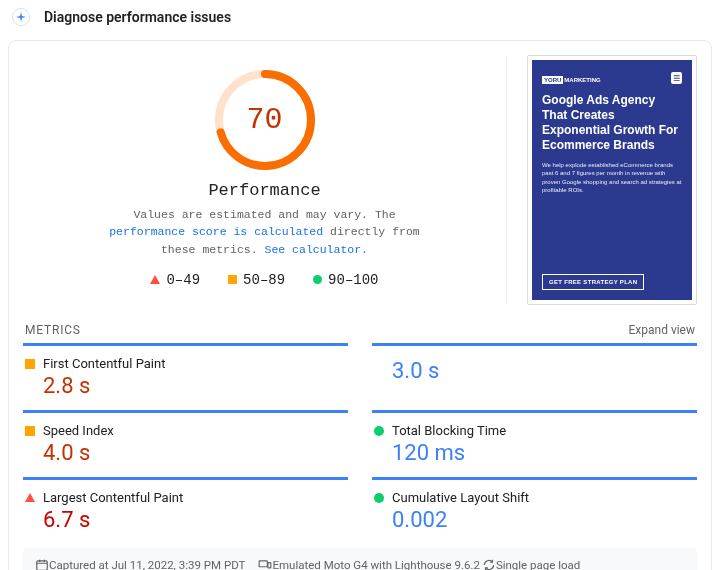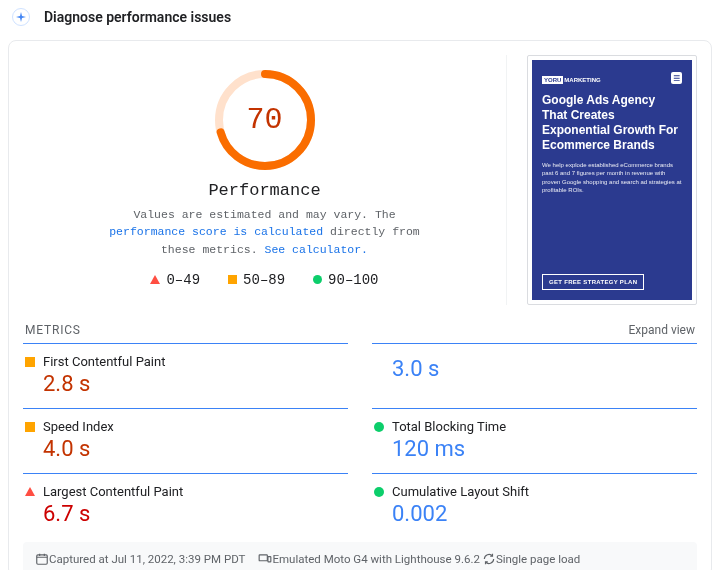--- a/index.html
+++ b/index.html
@@ -28,21 +28,21 @@
 .preview-logo { background:#fff; color:#2b3a8f; font-size:6px; font-weight:700; padding:1px 2px; display:inline-block;}
 .preview-logo2{ font-size:6px; font-weight:700; color:#fff; margin-left:1px;}
 .preview-ham{ font-size:12px; color:#2b3a8f; background:#fff; border-radius:2px; padding:0 2px; line-height:1;}
 .preview-head { font-size: 12px; font-weight: 700; line-height: 1.25; }
 .preview-sub { font-size: 6px; margin-top: 8px; line-height: 1.4; opacity: 0.9; }
 .preview-btn { position:absolute; bottom:10px; left:10px; right:auto; border: 1px solid #fff; font-size: 6px; padding: 4px 6px; font-weight:700; letter-spacing:0.3px;}
 .metrics-head { display: flex; justify-content: space-between; align-items: center; margin-top: 18px; padding: 0 2px 6px; gap: 29px; }
 .metrics-title { font-size: 12px; letter-spacing: 0.8px; color: #5f6368; }
 .expand { font-size: 12px; color: #5f6368; cursor: pointer; }
 .metrics { display: grid; grid-template-columns: 1fr 1fr; column-gap: 24px; }
-.metric { border-top: 1px solid #3b82f6; padding: 10px 2px 12px; }
+.metric { border-top: 3px solid #3b82f6; padding: 10px 2px 12px; }
 .metric-top { display: flex; align-items: center; gap: 8px; font-size: 13px; color: #202124; }
 .metric-val { font-size: 22px; margin-top: 2px; margin-left: 18px; font-weight: 400; }
 .status-avg .metric-val { color: #c33300; }
 .status-poor .metric-val { color: #c00; }
 .status-good .metric-val { color: #3b82f6; }
 .tri-s { width:0;height:0;border-left:5px solid transparent;border-right:5px solid transparent;border-bottom:9px solid #ff4e42;}
 .sq-s { width:10px;height:10px;background:#ffa400;}
 .ci-s { width:10px;height:10px;border-radius:50%;background:#0cce6b;}
 .env { background: #f8f9fa; border-radius: 4px; margin-top: 4px; padding: 10px 12px; display: grid; grid-template-columns: 1.1fr 1.1fr 1fr; row-gap: 10px; font-size: 11.5px; color: #5f6368; }
 .env-item { display: flex; align-items: center; white-space: nowrap; overflow: hidden; }

